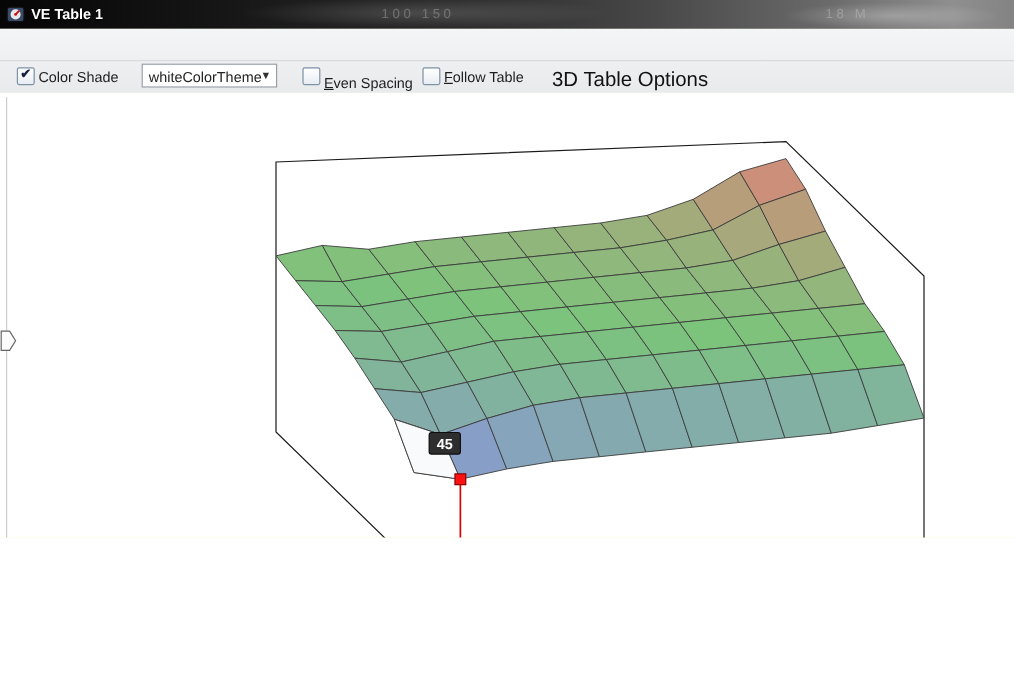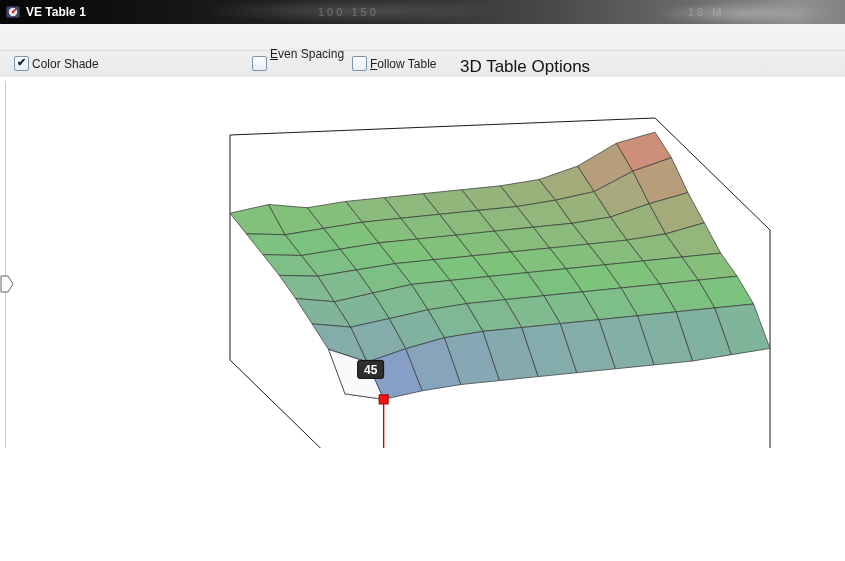--- a/index.html
+++ b/index.html
@@ -75,25 +75,29 @@
   </div>
 
   <div class="topband">
     <div class="toolbar-sep"></div>
 
     <div class="checkbox" style="left:14px;top:32px;">
       <span class="mark">✔</span>
     </div>
     <span class="tb-label" style="left:32px;top:33px;">Color Shade</span>
 
+    <div class="dropdown">
+      <span class="dd-text">whiteColorTheme</span>
+      <span class="dd-arrow">▼</span>
+    </div>
 
     <div class="checkbox" style="left:252px;top:32px;">
       <span class="mark"></span>
     </div>
-    <span class="tb-label" style="left:270px;top:23px;"><span class="ul">E</span><span>ven Spacing</span></span>
+    <span class="tb-label" style="left:270px;top:38px;"><span class="ul">E</span><span>ven Spacing</span></span>
 
     <div class="checkbox" style="left:352px;top:32px;">
       <span class="mark"></span>
     </div>
     <span class="tb-label" style="left:370px;top:33px;"><span class="ul">F</span><span>ollow Table</span></span>
 
     <span class="menu-label">3D Table Options</span>
   </div>
 
   <div class="plot">

